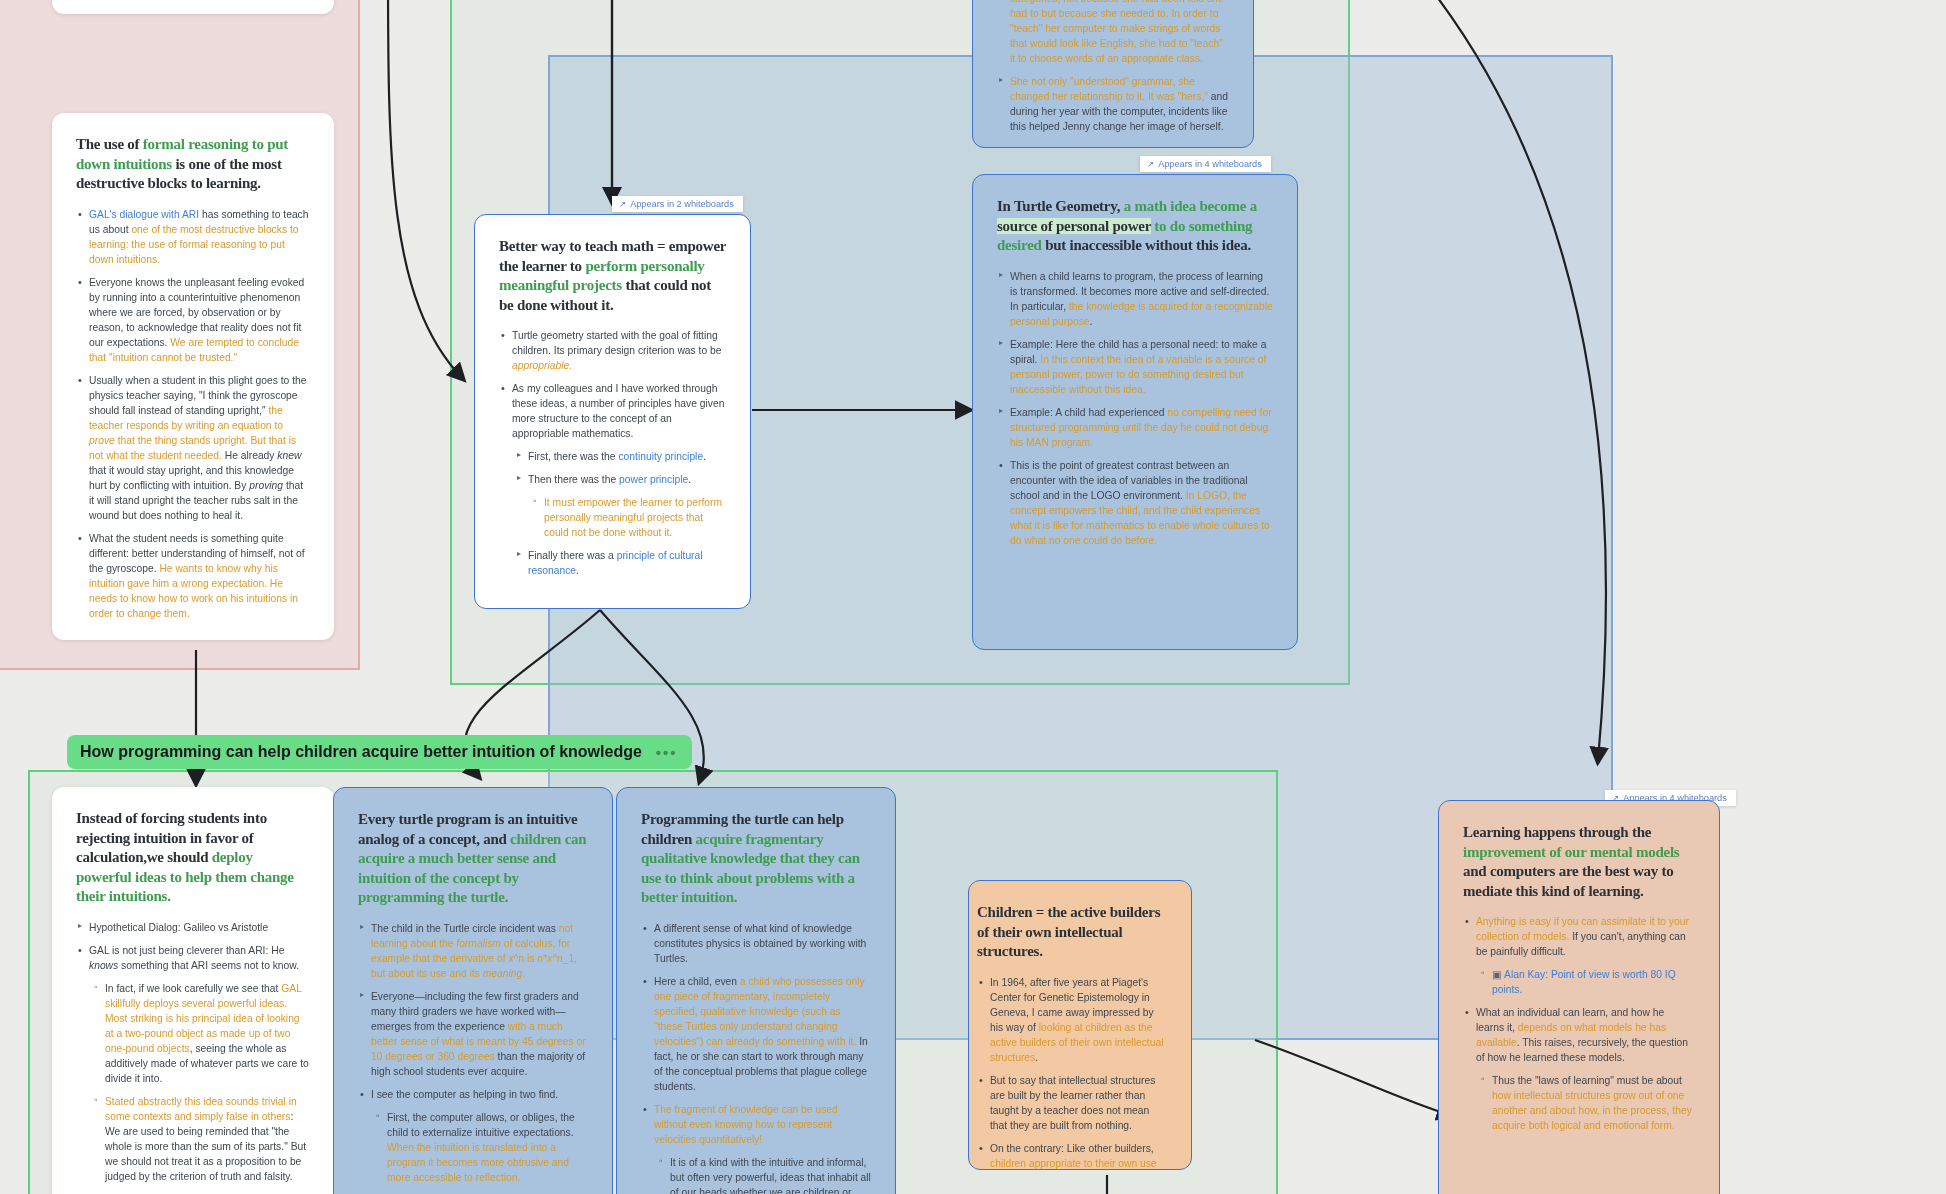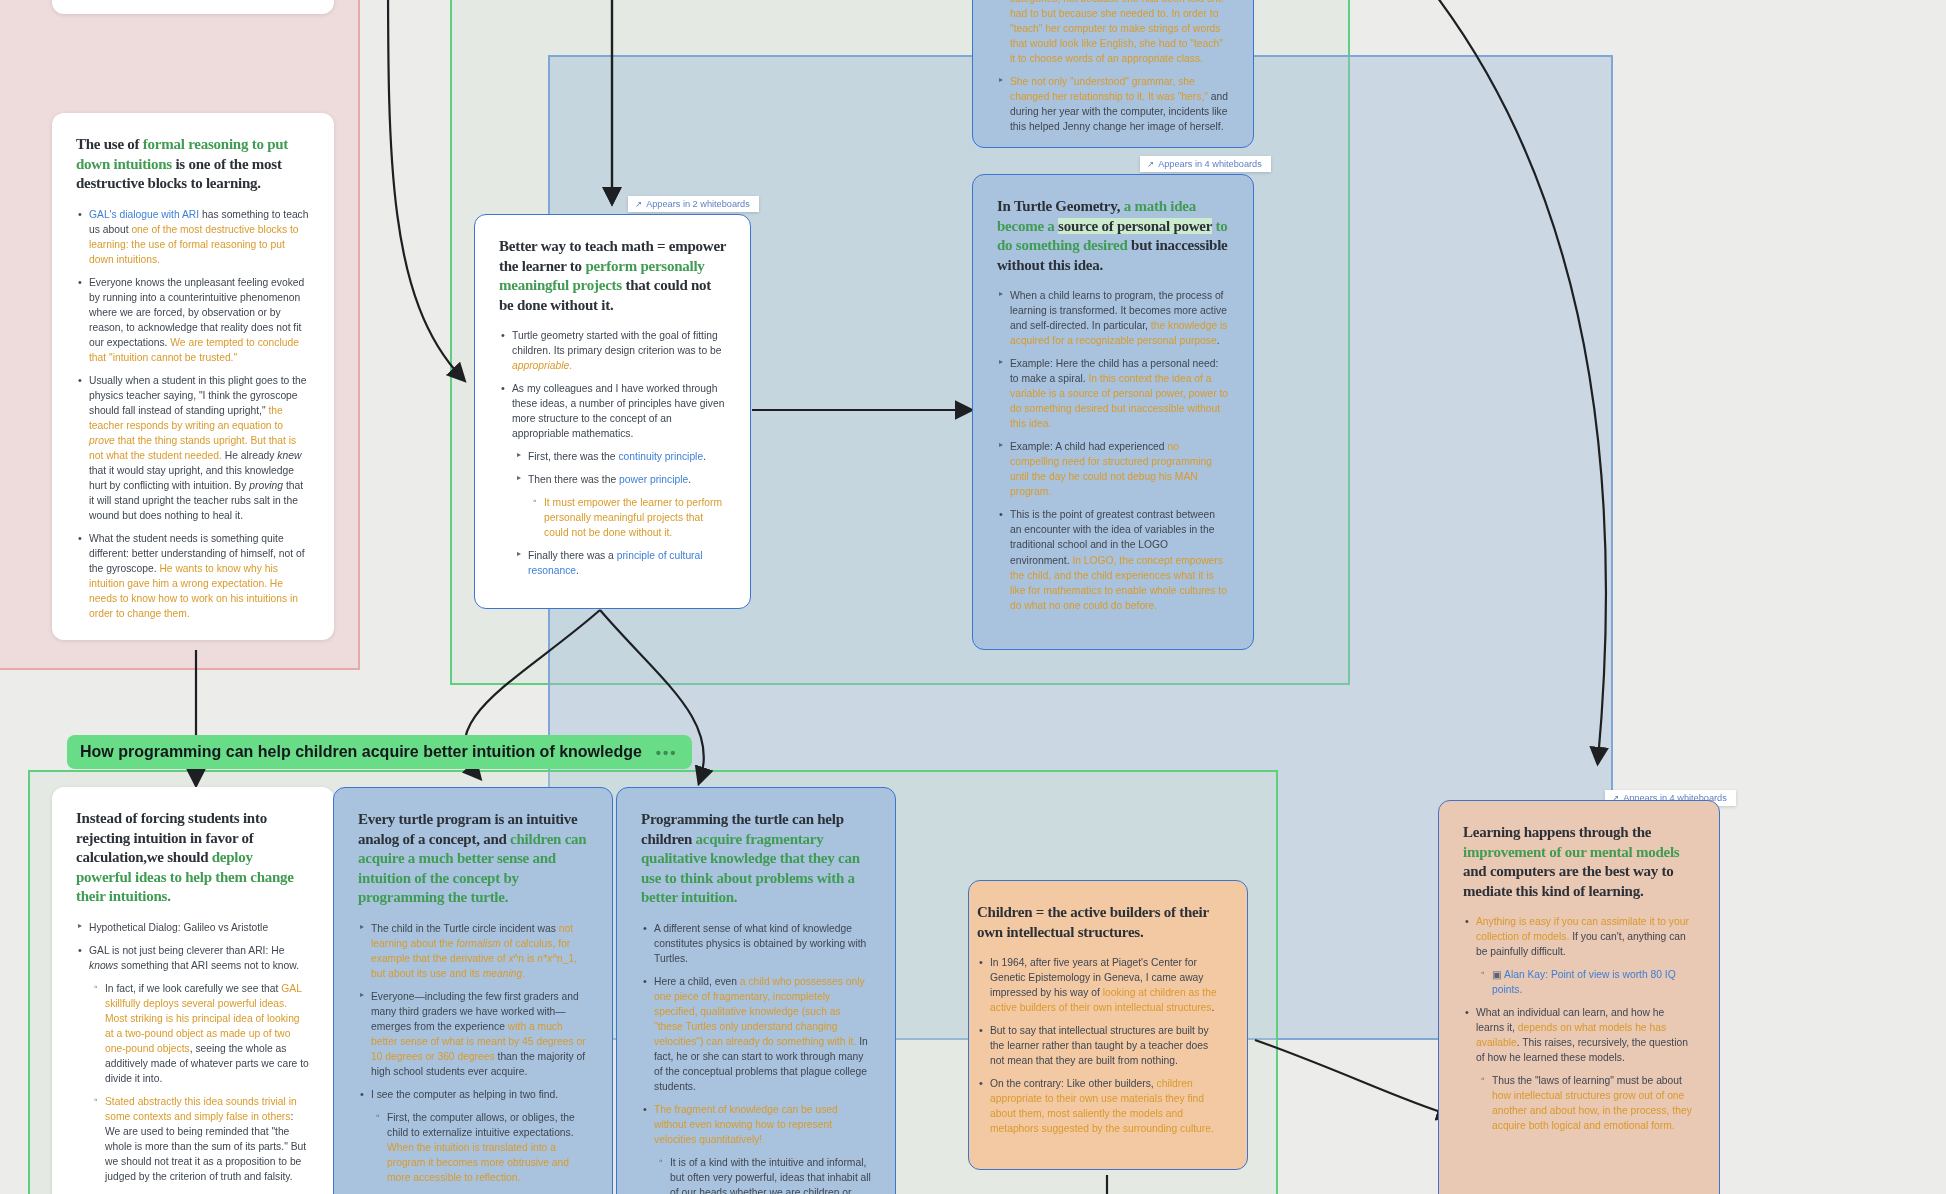--- a/index.html
+++ b/index.html
@@ -113,21 +113,21 @@
     <path d="M752,410 L968,410"></path>
     <path d="M1390,-60 C1610,180 1620,520 1598,760"></path>
     <path d="M196,650 L196,782"></path>
     <path d="M600,610 C520,680 430,720 478,776"></path>
     <path d="M600,610 C660,680 720,720 700,780"></path>
     <path d="M1255,1040 C1340,1070 1400,1100 1450,1115"></path>
     <path d="M1107,1175 L1107,1215"></path>
   </g>
 </svg>
 
-<div class="badge" style="left:628px; top:196px;text-align:center;">
+<div class="badge" style="left:612px; top:196px;text-align:center;">
   <span class="arr">↗</span><span>Appears in 2 whiteboards</span>
 </div>
 <div class="badge" style="left:1140px; top:156px;">
   <span class="arr">↗</span><span>Appears in 4 whiteboards</span>
 </div>
 <div class="badge" style="left:1605px; top:790px;">
   <span class="arr">↗</span><span>Appears in 4 whiteboards</span>
 </div>
 
 <div class="card white" style="left:52px; top:-48px; width:282px; height:62px; padding:14px 22px;">
@@ -160,21 +160,21 @@
   </ul>
 </div>
 
 <div class="card blue" style="left:972px; top:-150px; width:282px; height:298px;">
   <ul style="margin-top:118px;">
     <li class="lvl0"><span class="o">categories, not because she had been told she had to but because she needed to. In order to "teach" her computer to make strings of words that would look like English, she had to "teach" it to choose words of an appropriate class.</span></li>
     <li class="tri"><span class="o">She not only "understood" grammar, she changed her relationship to it. It was "hers,"</span> and during her year with the computer, incidents like this helped Jenny change her image of herself.</li>
   </ul>
 </div>
 
-<div class="card blue" style="left:972px; top:174px; width:282px; height:476px;">
+<div class="card blue" style="left:972px; top:174px; width:326px; height:476px;">
   <h2>
     In Turtle Geometry, <span class="g">a math idea become a </span><span class="hl">source of personal power</span><span class="g"> to do something desired</span> but inaccessible without this idea.
   </h2>
   <ul>
     <li class="tri">When a child learns to program, the process of learning is transformed. It becomes more active and self-directed. In particular, <span class="o">the knowledge is acquired for a recognizable personal purpose</span>.</li>
     <li class="tri">Example: Here the child has a personal need: to make a spiral. <span class="o">In this context the idea of a variable is a source of personal power, power to do something desired but inaccessible without this idea.</span></li>
     <li class="tri">Example: A child had experienced <span class="o">no compelling need for structured programming until the day he could not debug his MAN program.</span></li>
     <li class="lvl0">This is the point of greatest contrast between an encounter with the idea of variables in the traditional school and in the LOGO environment. <span class="o">In LOGO, the concept empowers the child, and the child experiences what it is like for mathematics to enable whole cultures to do what no one could do before.</span></li>
   </ul>
 </div>
@@ -213,21 +213,21 @@
     Programming the turtle can help children <span class="g">acquire fragmentary qualitative knowledge that they can use to think about problems with a better intuition.</span>
   </h2>
   <ul>
     <li class="lvl0">A different sense of what kind of knowledge constitutes physics is obtained by working with Turtles.</li>
     <li class="lvl0">Here a child, even <span class="o">a child who possesses only one piece of fragmentary, incompletely specified, qualitative knowledge (such as "these Turtles only understand changing velocities") can already do something with it.</span> In fact, he or she can start to work through many of the conceptual problems that plague college students.</li>
     <li class="lvl0"><span class="o">The fragment of knowledge can be used without even knowing how to represent velocities quantitatively!</span></li>
     <li class="circ sub">It is of a kind with the intuitive and informal, but often very powerful, ideas that inhabit all of our heads whether we are children or physicists. Its</li>
   </ul>
 </div>
 
-<div class="card peach" style="left:968px; top:880px; width:280px; height:290px;padding-left:8px;">
+<div class="card peach" style="left:968px; top:880px; width:224px; height:290px;padding-left:8px;">
   <h2>
     Children = the active builders of their own intellectual structures.
   </h2>
   <ul>
     <li class="lvl0">In 1964, after five years at Piaget's Center for Genetic Epistemology in Geneva, I came away impressed by his way of <span class="o">looking at children as the active builders of their own intellectual structures</span>.</li>
     <li class="lvl0">But to say that intellectual structures are built by the learner rather than taught by a teacher does not mean that they are built from nothing.</li>
     <li class="lvl0">On the contrary: Like other builders, <span class="o">children appropriate to their own use materials they find about them, most saliently the models and metaphors suggested by the surrounding culture.</span></li>
   </ul>
 </div>
 

